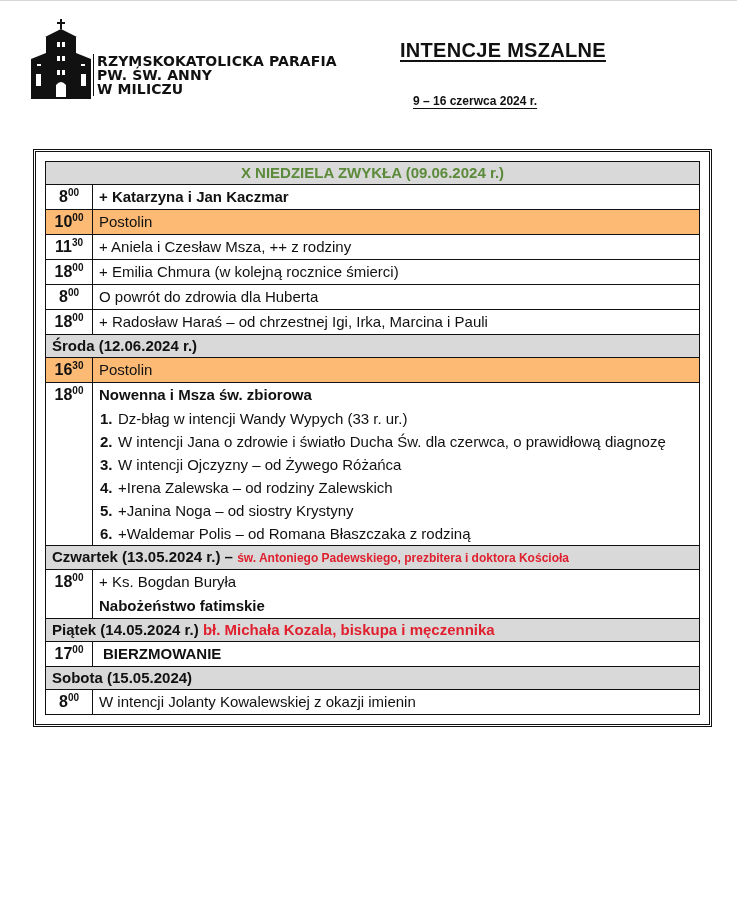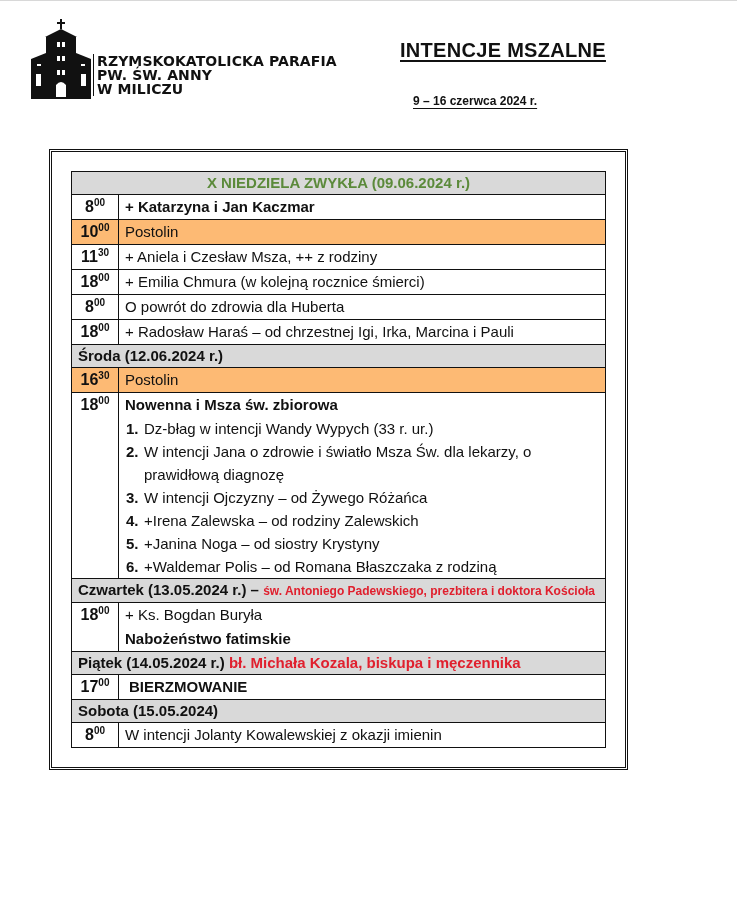--- a/index.html
+++ b/index.html
@@ -21,22 +21,22 @@
     text-decoration: underline; text-decoration-thickness: 2px; text-underline-offset: 3px;
     letter-spacing: 0.3px;
   }
   .subtitle {
     position: absolute; left: 413px; top: 93px; font-weight: bold; font-size: 12px;
     text-decoration: underline; text-underline-offset: 3px;
   }
 
   
   .frame {
-    position: absolute; left: 33px; top: 148px; width: 579px;
-    border: 3px double #111; box-sizing: border-box; padding: 19px; margin-left: 16px;
+    position: absolute; left: 33px; top: 148px; width: 679px;
+    border: 3px double #111; box-sizing: border-box; padding: 9px;
   }
   table { width: 100%; border-collapse: collapse; font-size: 15px; }
   td { border: 1.5px solid #111; padding: 0 6px; vertical-align: top; }
   td.time {
     width: 42px; text-align: center; font-weight: bold; font-size: 16px; padding: 0 2px;
     line-height: 24px;
   }
   td.time sup { font-size: 10px; vertical-align: 6px; line-height: 0; }
   td.text { line-height: 24px; }
   tr.day td {
@@ -129,21 +129,21 @@
     <td class="time"><span>18</span><sup>00</sup></td>
     <td class="text">
       <div class="bold">Nowenna i Msza św. zbiorowa</div>
       <ol>
         <li>
                 <span class="num">1.</span>
                 <span>Dz-błag w intencji Wandy Wypych (33 r. ur.)</span>
               </li>
         <li>
                 <span class="num">2.</span>
-                <span>W intencji Jana o zdrowie i światło Msza Św. dla lekarzy, o prawidłową diagnozę</span>
+                <span>W intencji Jana o zdrowie i światło Ducha Św. dla czerwca, o prawidłową diagnozę</span>
               </li>
         <li>
                 <span class="num">3.</span>
                 <span>W intencji Ojczyzny – od Żywego Różańca</span>
               </li>
         <li>
                 <span class="num">4.</span>
                 <span>+Irena Zalewska – od rodziny Zalewskich</span>
               </li>
         <li>

